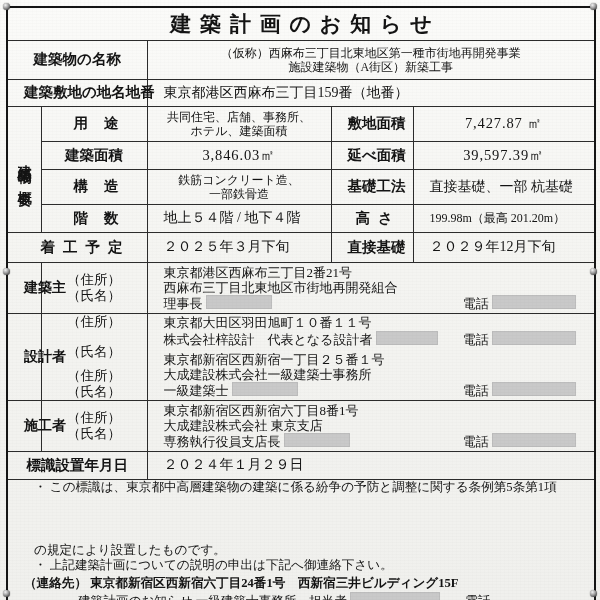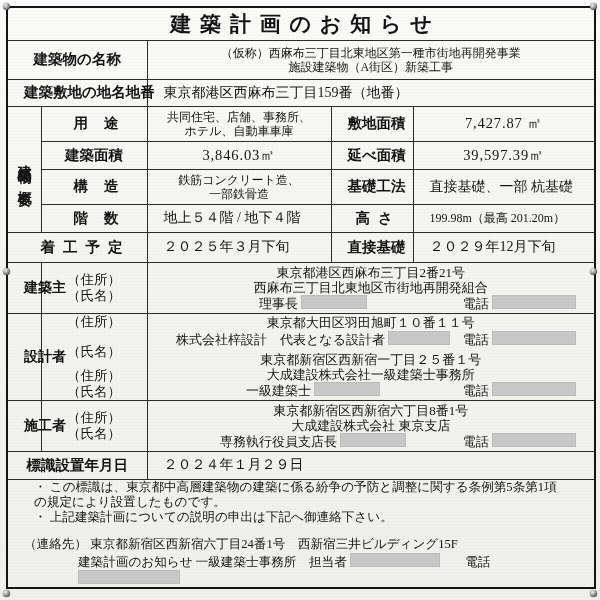--- a/index.html
+++ b/index.html
@@ -77,35 +77,35 @@
   }
   .vwrap{display:flex;align-items:center;justify-content:center;height:100%;}
   .two{font-size:12px;line-height:1.2;text-align:center;}
   .two span{display:block;}
   .paren{
     text-align:center;font-size:13.5px;white-space:nowrap;
     line-height:1.45;padding-right:3px;
   }
   .paren span{display:block;}
   .party{font-size:13px;line-height:1.42;}
-  .party .ln{display:block;white-space:nowrap;text-align:center;}
+  .party .ln{display:block;white-space:nowrap;}
   .redact{
     display:inline-block;height:12px;vertical-align:-1px;
     background:#c9c9c9;border:1px solid #bdbdbd;
   }
   .r-name{width:64px}
   .r-name-w{width:60px}
   .r-tel{width:82px}
   .telwrap{float:right;font-size:13px;margin-right:2px;}
   .notes{
     font-size:12.6px;line-height:1.42;padding:4px 4px 5px 6px;text-align:left;
   }
-  .notes .b{display:block;text-indent:0;padding-left:10px;}
+  .notes .b{display:block;text-indent:0;padding-left:10px;margin-top:48px;}
   .notes .b2{display:block;padding-left:20px;text-indent:-10px;}
-  .contact{display:block;margin-top:12px;}
+  .contact{display:block;margin-top:3px;font-weight:bold;}
   .contact2{display:block;padding-left:54px;margin-top:2px;}
 </style>
 </head>
 <body>
 
 <div id="board">
 
   <span class="bolt tl"></span>
   <span class="bolt tr"></span>
   <span class="bolt bl"></span>
@@ -142,21 +142,21 @@
 
     <tr>
       <td rowspan="4" style="padding:0">
         <div class="vwrap">
           <div class="vert">建築物の概要</div>
         </div>
       </td>
       <td class="lbl-sp2" style="height:34px">用途</td>
       <td class="two">
         <span>共同住宅、店舗、事務所、</span>
-        <span>ホテル、自動車車庫</span>
+        <span>ホテル、建築面積</span>
       </td>
       <td class="lbl">敷地面積</td>
       <td class="num">7,427.87 ㎡</td>
     </tr>
 
     <tr>
       <td class="lbl" style="height:27px">建築面積</td>
       <td class="num">3,846.03㎡</td>
       <td class="lbl">延べ面積</td>
       <td class="num">39,597.39㎡</td>

